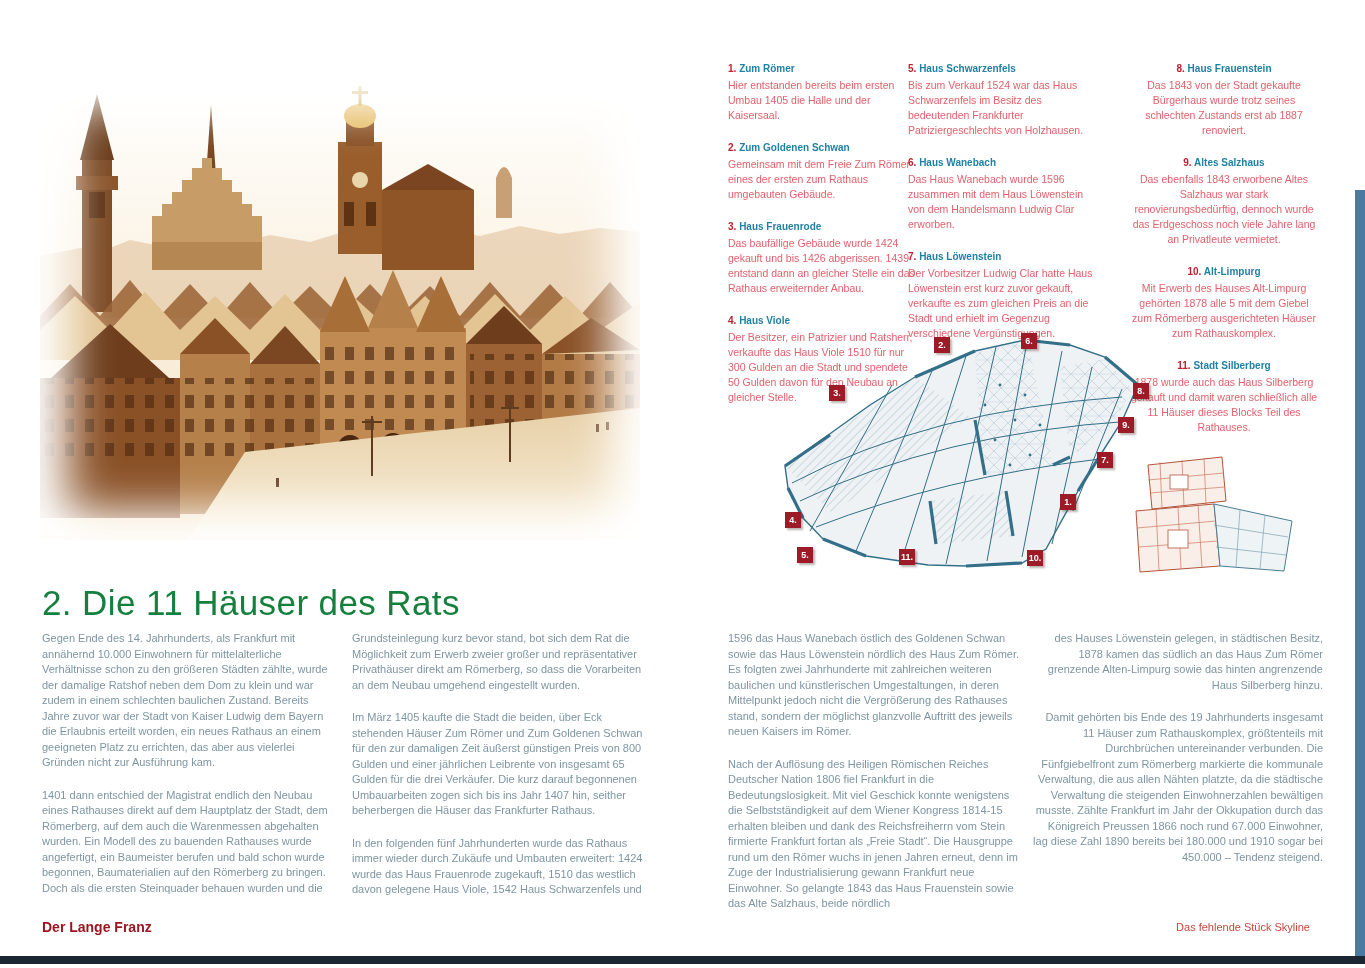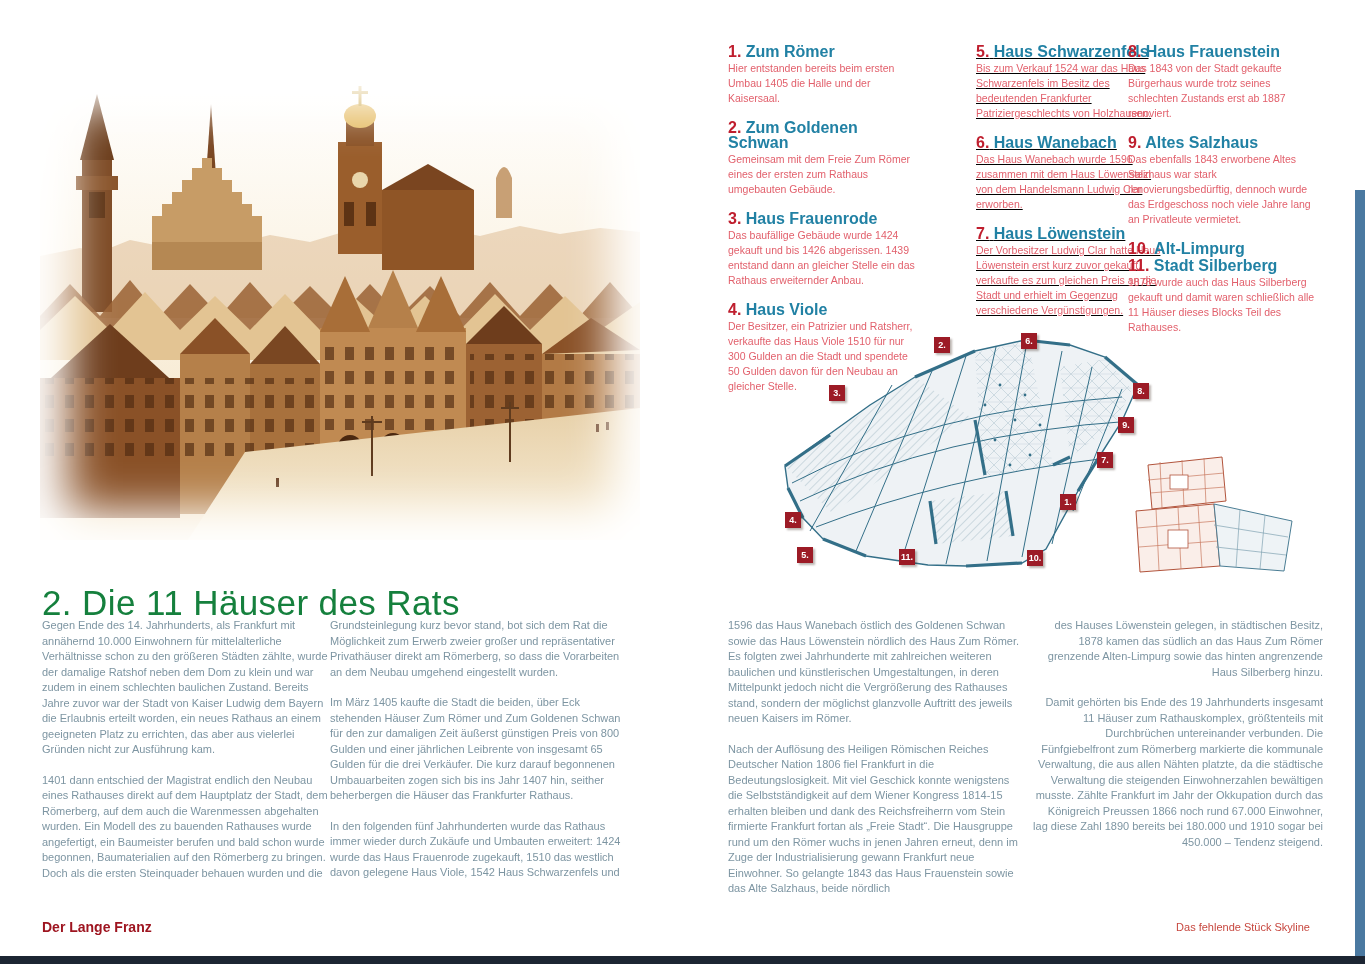--- a/index.html
+++ b/index.html
@@ -17,36 +17,36 @@
     box-shadow:inset 0 0 46px 28px #ffffff;
   }
   .page-title{
     position:absolute;left:42px;top:560px;width:620px;
     font-size:35px;font-weight:300;color:#15803d;letter-spacing:.4px;
     font-family:"Liberation Sans",sans-serif;
   }
   .body-col{
     position:absolute;font-size:11px;line-height:15.5px;color:#7d95a2;
   }
-  .body-col p{margin:4px 0 15px 0;}
+  .body-col p{margin:17px 0 15px 0;}
   .col-l1{left:42px;top:614px;width:294px;}
-  .col-l2{left:330px;top:614px;width:296px;}
+  .col-l2{left:352px;top:614px;width:296px;}
   .col-r1{left:728px;top:614px;width:294px;}
   .col-r2{left:1033px;top:614px;width:290px;text-align:right;}
   .footer-left{
     position:absolute;left:42px;top:919px;font-size:14px;font-weight:bold;color:#9e1520;
   }
   .footer-right{
     position:absolute;left:1010px;top:921px;width:300px;text-align:right;
     font-size:11px;color:#c7473f;
   }
   
   .ann-col{position:absolute;top:44px;width:192px;}
-  .ann-a{left:728px;} .ann-b{left:976px;text-decoration:underline;} .ann-c{left:1128px;}
-  .ann-item h4{margin:0 0 2px 0;font-size:16px;line-height:15px;}
+  .ann-a{left:728px;} .ann-b{left:908px;} .ann-c{left:1128px;text-align:center;}
+  .ann-item h4{margin:17px 0 2px 0;font-size:10px;line-height:15px;}
   .ann-item .num{color:#bf1e2e;font-weight:bold;}
   .ann-item .ttl{color:#2181a4;font-weight:bold;}
   .ann-item p{margin:0 0 14px 0;font-size:10.5px;line-height:15px;color:#e2606c;}
   
   .map{
     position:absolute;left:770px;top:325px;width:545px;height:255px;
   }
   .map svg{position:absolute;inset:0;}
   .marker{
     position:absolute;width:16px;height:16px;background:#9c1b26;color:#fff;
@@ -209,20 +209,21 @@
   <div class="ann-item">
     <h4><span class="num">8.</span> <span class="ttl">Haus Frauenstein</span></h4>
     <p>Das 1843 von der Stadt gekaufte Bürgerhaus wurde trotz seines schlechten Zustands erst ab 1887 renoviert.</p>
   </div>
   <div class="ann-item">
     <h4><span class="num">9.</span> <span class="ttl">Altes Salzhaus</span></h4>
     <p>Das ebenfalls 1843 erworbene Altes Salzhaus war stark renovierungsbedürftig, dennoch wurde das Erdgeschoss noch viele Jahre lang an Privatleute vermietet.</p>
   </div>
   <div class="ann-item">
     <h4><span class="num">10.</span> <span class="ttl">Alt-Limpurg</span></h4>
+    <p>Mit Erwerb des Hauses Alt-Limpurg gehörten 1878 alle 5 mit dem Giebel zum Römerberg ausgerichteten Häuser zum Rathauskomplex.</p>
   </div>
   <div class="ann-item">
     <h4><span class="num">11.</span> <span class="ttl">Stadt Silberberg</span></h4>
     <p>1878 wurde auch das Haus Silberberg gekauft und damit waren schließlich alle 11 Häuser dieses Blocks Teil des Rathauses.</p>
   </div>
 </div>
 
 <div class="map">
   <svg viewBox="0 0 545 255" width="545" height="255">
     <defs>

